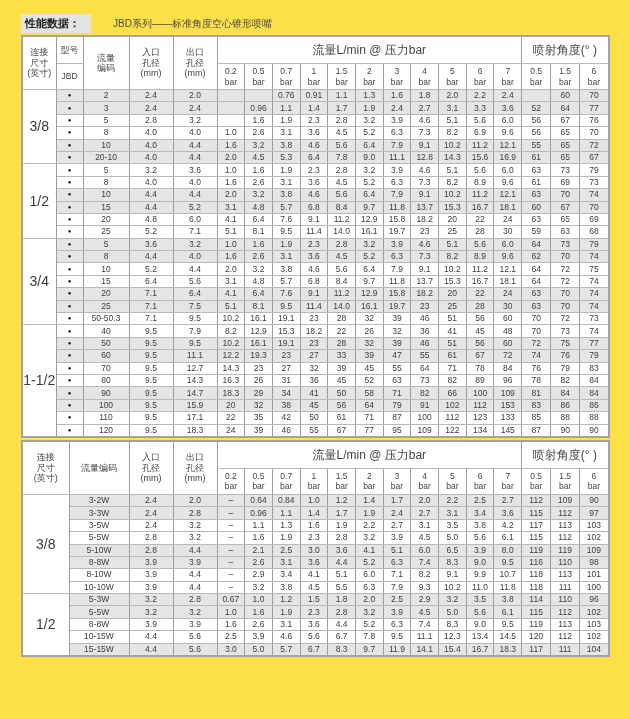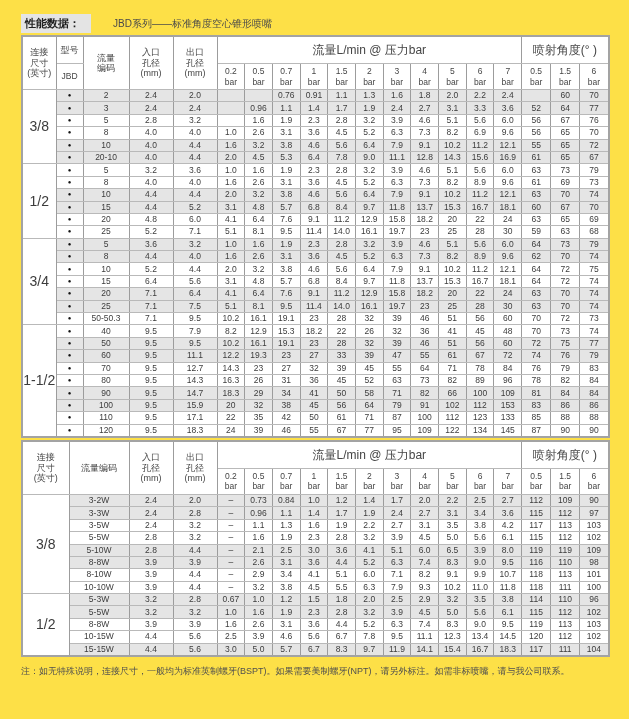--- a/index.html
+++ b/index.html
@@ -756,21 +756,21 @@
 bar</th>
         </tr>
       </thead>
       <tbody>
         <tr class="g">
           <td rowspan="8" class="size">3/8</td>
           <td>3-2W</td>
           <td>2.4</td>
           <td>2.0</td>
           <td>–</td>
-          <td>0.73</td>
+          <td>0.64</td>
           <td>0.84</td>
           <td>1.0</td>
           <td>1.2</td>
           <td>1.4</td>
           <td>1.7</td>
           <td>2.0</td>
           <td>2.2</td>
           <td>2.5</td>
           <td>2.7</td>
           <td>112</td>
@@ -1002,14 +1002,13 @@
           <td>15.4</td>
           <td>16.7</td>
           <td>18.3</td>
           <td>117</td>
           <td>111</td>
           <td>104</td>
         </tr>
       </tbody>
     </table>
 
-  <div class="footnote">注：如无特殊说明，连接尺寸，一般均为标准英制螺牙(BSPT)。如果需要美制螺牙(NPT)，请另外标注。如需非标喷嘴，请与我公司联系。</div>
 </div>
 
 </body></html>

